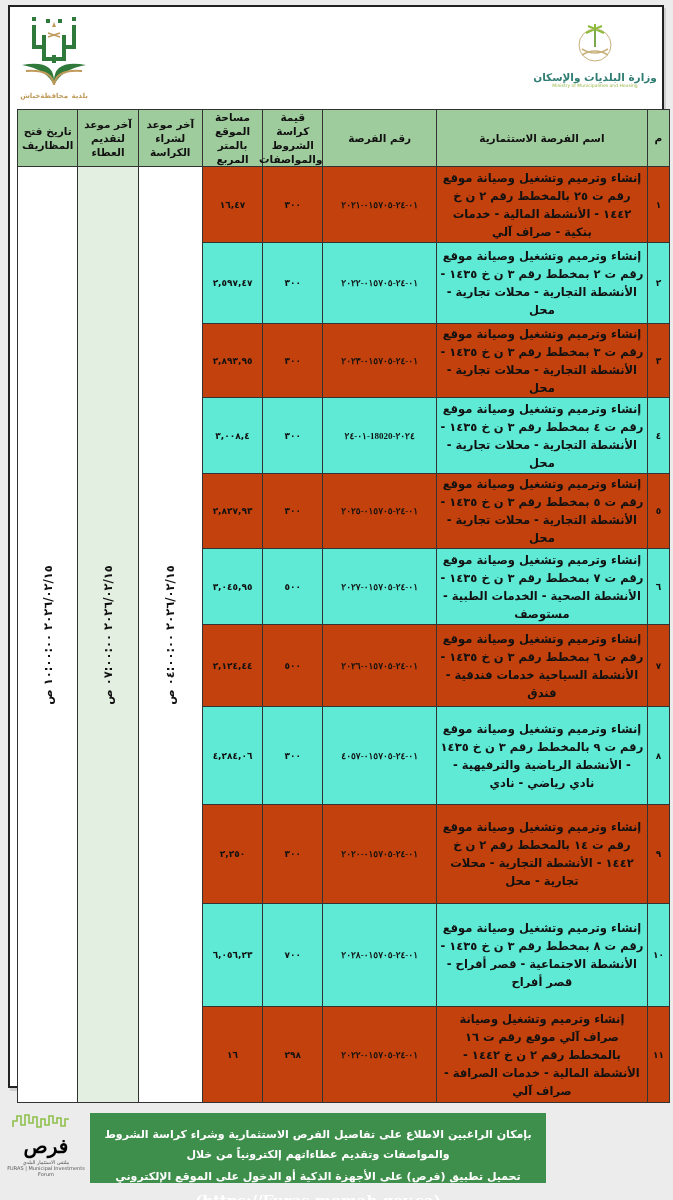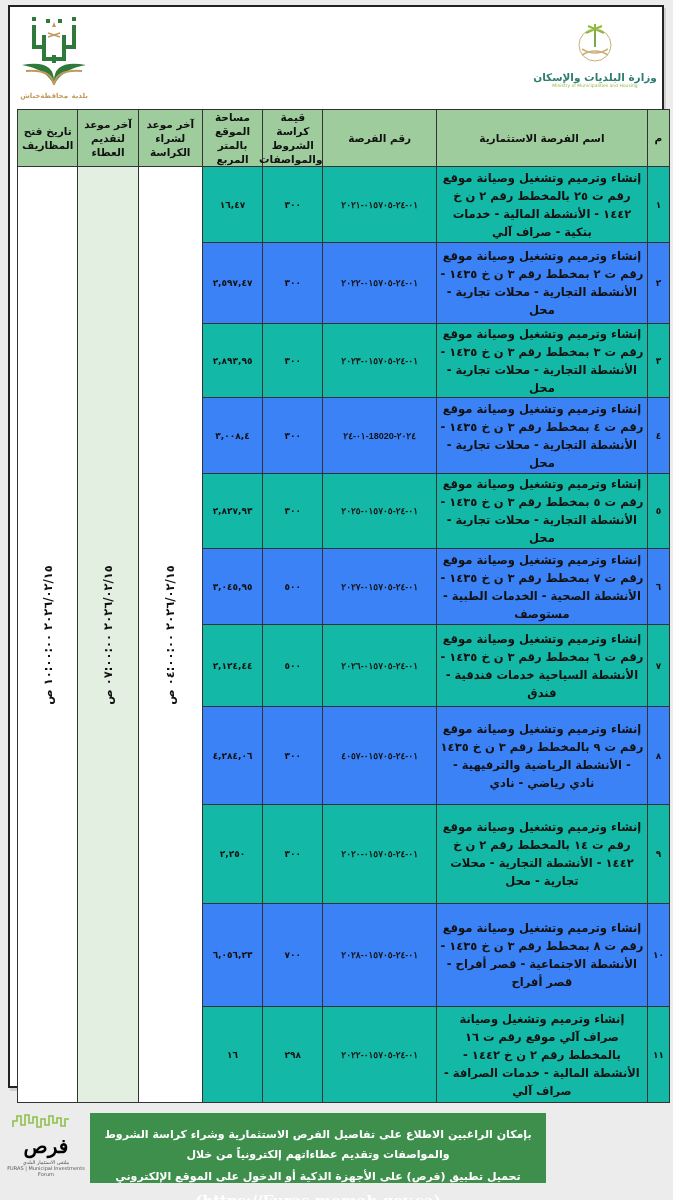--- a/index.html
+++ b/index.html
@@ -14,25 +14,25 @@
   .logo-right{position:absolute;left:518px;top:10px;width:134px;height:90px;text-align:center;direction:rtl;}
   .logo-right .ar{color:#2f7d72;font-size:10.5px;font-weight:bold;margin-top:0px;text-align:center;}
   .logo-right .en{color:#9ab84a;font-size:4.5px;}
   .logo-left .cap{position:absolute;left:0;top:78px;width:84px;text-align:center;font-size:10px;font-weight:bold;color:#2f7a3a;direction:rtl;}
   .logo-left .cap span{color:#c09a5a;font-size:7px;}
   
   table.grid{position:absolute;left:7px;top:102px;width:653px;border-collapse:collapse;direction:rtl;table-layout:fixed;}
   table.grid th,table.grid td{border:1.2px solid #333;padding:0;text-align:center;vertical-align:middle;}
   table.grid th{background:#9fcc9d;color:#111;font-size:10.5px;font-weight:bold;line-height:14px;height:55px;}
   table.grid td{font-size:11.5px;font-weight:bold;color:#111;}
-  tr.odd td.s{background:#14b8a6;margin-left:8px;}
-  tr.even td.s{background:#3b82f6;}
+  tr.odd td.s{background:#c2410c;margin-left:8px;}
+  tr.even td.s{background:#5eead4;}
   td.name{text-align:center;font-size:12px;line-height:18px;padding:0 3px !important;}
   td.num{font-size:9px !important;}
-  td.code{font-size:9px !important;font-family:Liberation Sans, sans-serif;direction:ltr;}
+  td.code{font-size:9px !important;font-family:Liberation Serif, serif;direction:ltr;}
   td.date{position:relative;}
   td.date.white{background:#fff;}
   td.date.green{background:#e3efe0;}
   .vtext{position:absolute;left:50%;top:50%;transform:translate(-50%,-50%) rotate(-90deg);white-space:nowrap;font-size:11.5px;font-weight:bold;direction:rtl;}
   
   .footer{position:absolute;left:90px;top:1113px;width:456px;height:70px;background:#3f8f4c;color:#fff;direction:rtl;text-align:center;}
   .footer .l1{font-size:11px;font-weight:bold;line-height:20px;margin-top:12px;}
   .footer .l2{font-size:11px;font-weight:bold;line-height:24px;}
   .footer .l2 .url{font-family:"DejaVu Serif","Liberation Serif",serif;font-size:15px;}
   .logo-furas{position:absolute;left:5px;top:1113px;width:82px;height:72px;text-align:center;}

